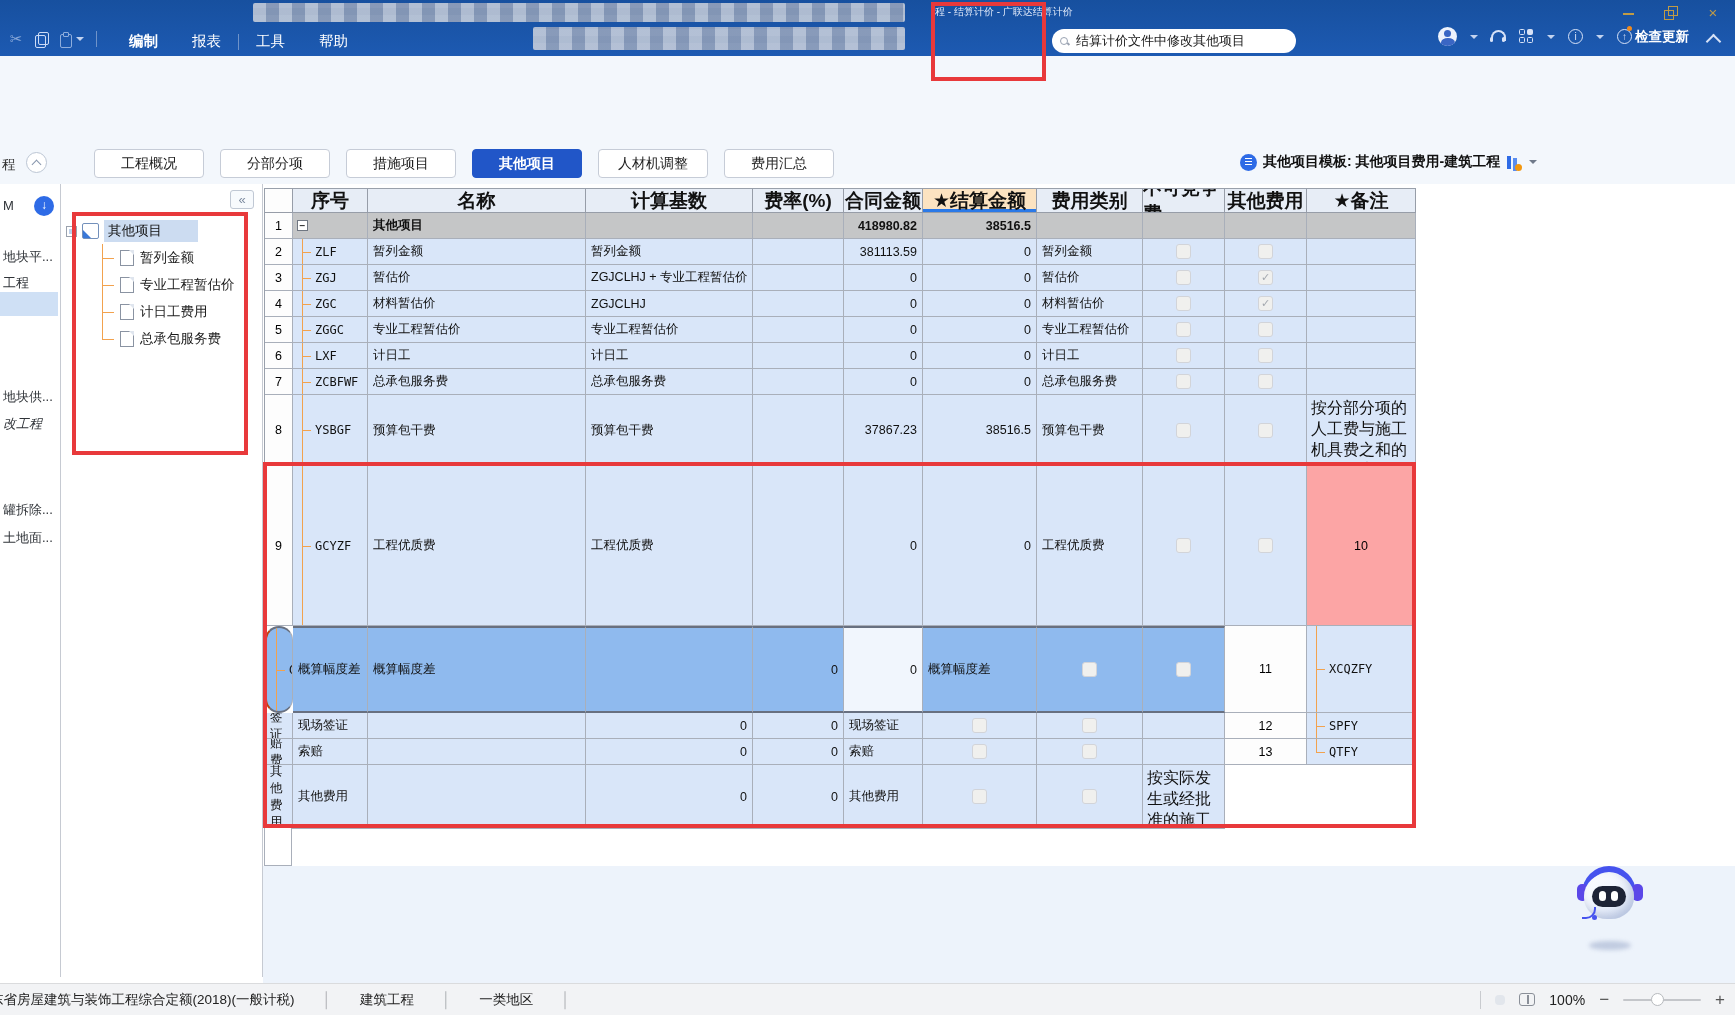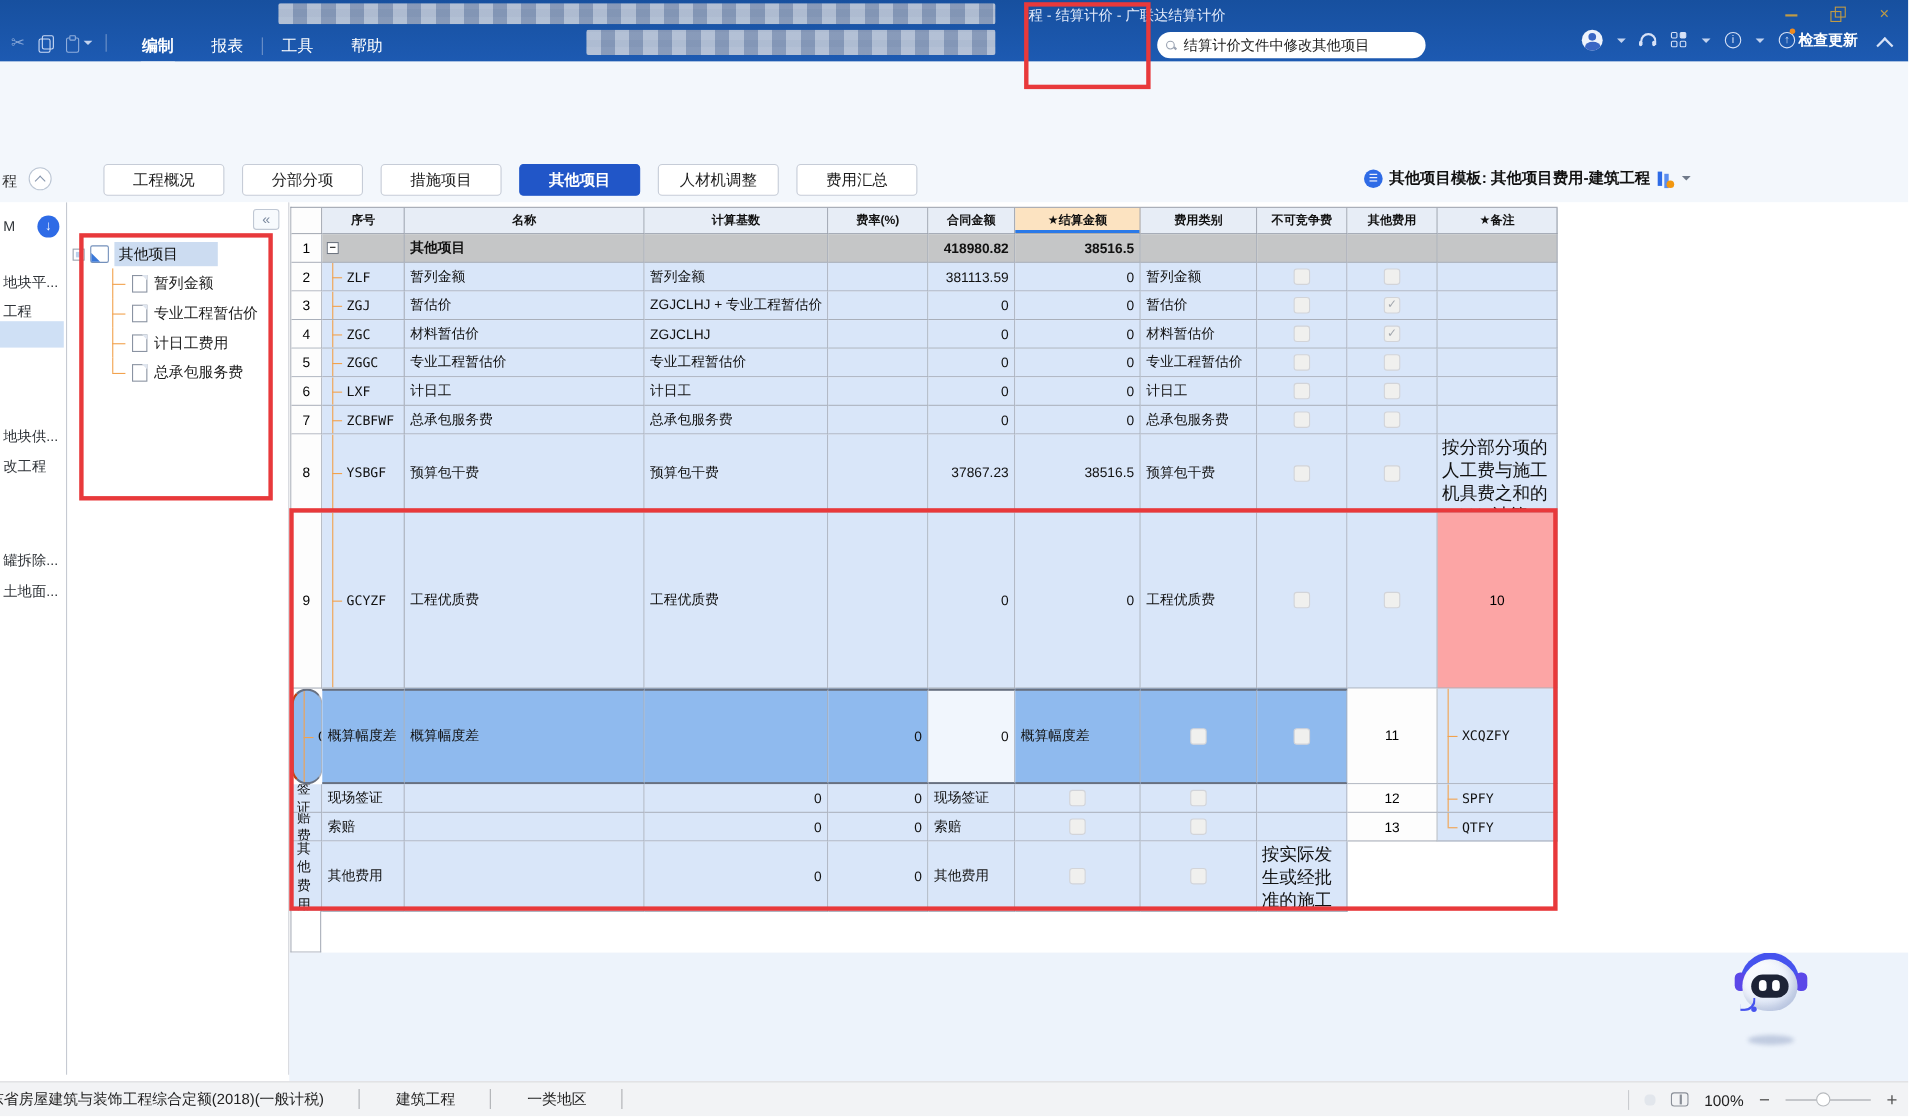--- a/index.html
+++ b/index.html
@@ -1,19 +1,19 @@
 <!DOCTYPE html>
 <html><head>
 <meta charset="utf-8">
 <style>
   html,body{margin:0;padding:0;background:#fff;font-family:"Liberation Sans","DejaVu Sans",sans-serif;}
   #app{position:relative;width:1735px;height:1015px;background:#fff;overflow:hidden;}
   
   .titlebar{position:absolute;left:0;top:0;width:1735px;height:56px;background:linear-gradient(#17509f,#1d5ab2);}
-  .win-title{position:absolute;left:935px;top:5px;color:#e3ebfa;font-size:13px;white-space:nowrap;}
+  .win-title{position:absolute;left:935px;top:5px;color:#e3ebfa;font-size:10px;white-space:nowrap;}
   .blurreg{position:absolute;border-radius:2px;opacity:.92;
     background-image:repeating-linear-gradient(90deg,rgba(205,210,220,.85) 0 13px,rgba(150,162,185,.85) 13px 26px),
                      repeating-linear-gradient(0deg,rgba(220,224,232,.5) 0 7px,rgba(140,155,180,.5) 7px 14px);}
   .blur-a{left:253px;top:3px;width:652px;height:19px;}
   .blur-b{left:533px;top:27px;width:372px;height:23px;}
   .win-controls{position:absolute;right:14px;top:6px;display:flex;gap:26px;align-items:center;}
   .wc{width:16px;height:14px;position:relative;cursor:default;}
   .wc-min::after{content:'';position:absolute;left:2px;top:7px;width:11px;height:2px;background:#c09b45;}
   .wc-restore::before{content:'';position:absolute;left:1px;top:4px;width:8px;height:8px;border:1.5px solid #c09b45;}
   .wc-restore::after{content:'';position:absolute;left:5px;top:0;width:8px;height:8px;border:1.5px solid #c09b45;}
@@ -87,21 +87,21 @@
   .tree-children{position:absolute;left:0;top:60px;}
   .tree-child{position:relative;height:27px;display:flex;align-items:center;gap:6px;padding-left:58px;font-size:13.5px;color:#1c1c1c;white-space:nowrap;}
   .tree-child::before{content:'';position:absolute;left:40px;top:0;bottom:0;width:1px;background:#f2a24e;}
   .tree-child:last-child::before{bottom:50%;}
   .tree-child::after{content:'';position:absolute;left:40px;top:50%;width:12px;height:1px;background:#f2a24e;}
   .doc-page{width:12px;height:14px;border:1px solid #8a93a2;background:#fff;position:relative;flex:0 0 auto;}
   .doc-page::after{content:'';position:absolute;right:-1px;top:-1px;width:0;height:0;border-top:5px solid #dfe5ee;border-left:5px solid transparent;}
   
   .tbl{position:absolute;left:264px;top:4px;display:grid;border-top:1px solid #99a0ab;border-left:1px solid #99a0ab;font-size:12.5px;color:#111;}
   .cell{border-right:1px solid #a9afba;border-bottom:1px solid #a9afba;background:#d9e6f9;display:flex;align-items:center;box-sizing:border-box;overflow:hidden;}
-  .cell.hd{background:#e7edf6;border-color:#979da8;justify-content:center;font-weight:600;font-size:11px;}
+  .cell.hd{background:#e7edf6;border-color:#979da8;justify-content:center;font-weight:600;font-size:19px;}
   .cell.hd.selhd{background:#fce3c1;box-shadow:inset 0 -3px 0 #2a79e8;}
   .cell.numc{background:#fdfdfd;justify-content:center;color:#000;}
   .cell.left{padding-left:5px;}
   .cell.right{justify-content:flex-end;padding-right:5px;}
   .cell.code{padding-left:22px;position:relative;font-family:"DejaVu Sans Mono",monospace;font-size:12px;}
   .cell.code.tree-mid::before,.cell.code.tree-last::before{content:'';position:absolute;left:9px;top:0;bottom:0;width:1px;background:#f2a24e;}
   .cell.code.tree-last::before{bottom:50%;}
   .cell.code.tree-mid::after,.cell.code.tree-last::after{content:'';position:absolute;left:9px;top:50%;width:9px;height:1px;background:#f2a24e;}
   .cell.grp{background:#c5c6c7;font-weight:700;}
   .expandbox{position:absolute;left:4px;top:50%;margin-top:-6px;width:11px;height:11px;border:1px solid #6f7681;background:#fff;font-size:10px;line-height:9px;text-align:center;color:#333;box-sizing:border-box;font-family:"Liberation Sans",sans-serif;}
@@ -226,21 +226,21 @@
     <div class="vline" style="left:60px;"></div>
     <div class="vline" style="left:262px;"></div>
 
     <div class="leftstrip">
       <div class="strip-sel"></div>
       <div class="dl-badge">↓</div>
     <div class="strip-item" style="top: 14px;">M</div>
         <div class="strip-item" style="top: 64px;">地块平...</div>
         <div class="strip-item" style="top: 90px;">工程</div>
         <div class="strip-item" style="top: 204px;">地块供...</div>
-        <div class="strip-item" style="top: 231px;">改工程</div>
+        <div class="strip-item" style="top: 231px; font-style: italic;">改工程</div>
         <div class="strip-item" style="top: 317px;">罐拆除...</div>
         <div class="strip-item" style="top: 345px;">土地面...</div>
       </div>
 
     <div class="treepanel">
       <div class="collapse-btn">«</div>
       <div class="tree-root-row">
         <span class="expand-glyph"></span>
         <span class="node-folder"></span>
         <span class="tree-root-label">其他项目</span>

